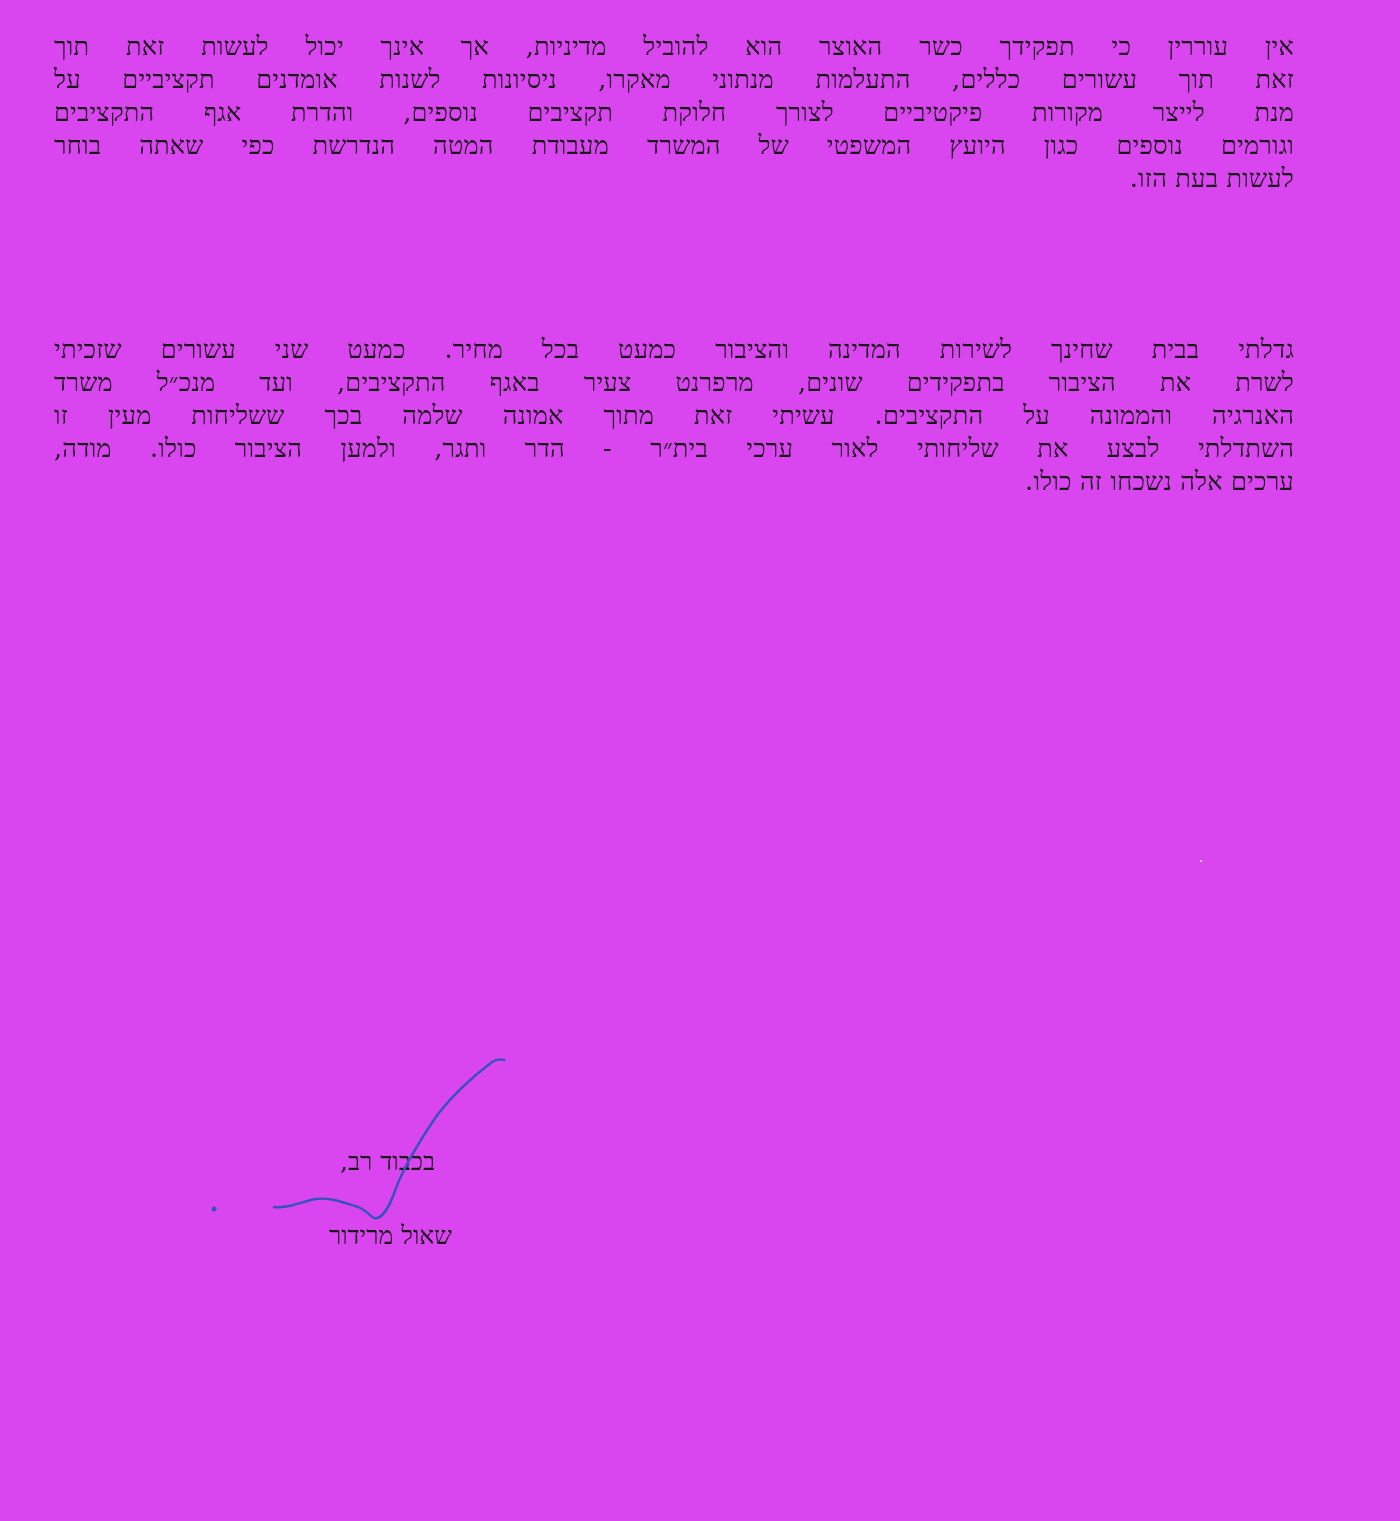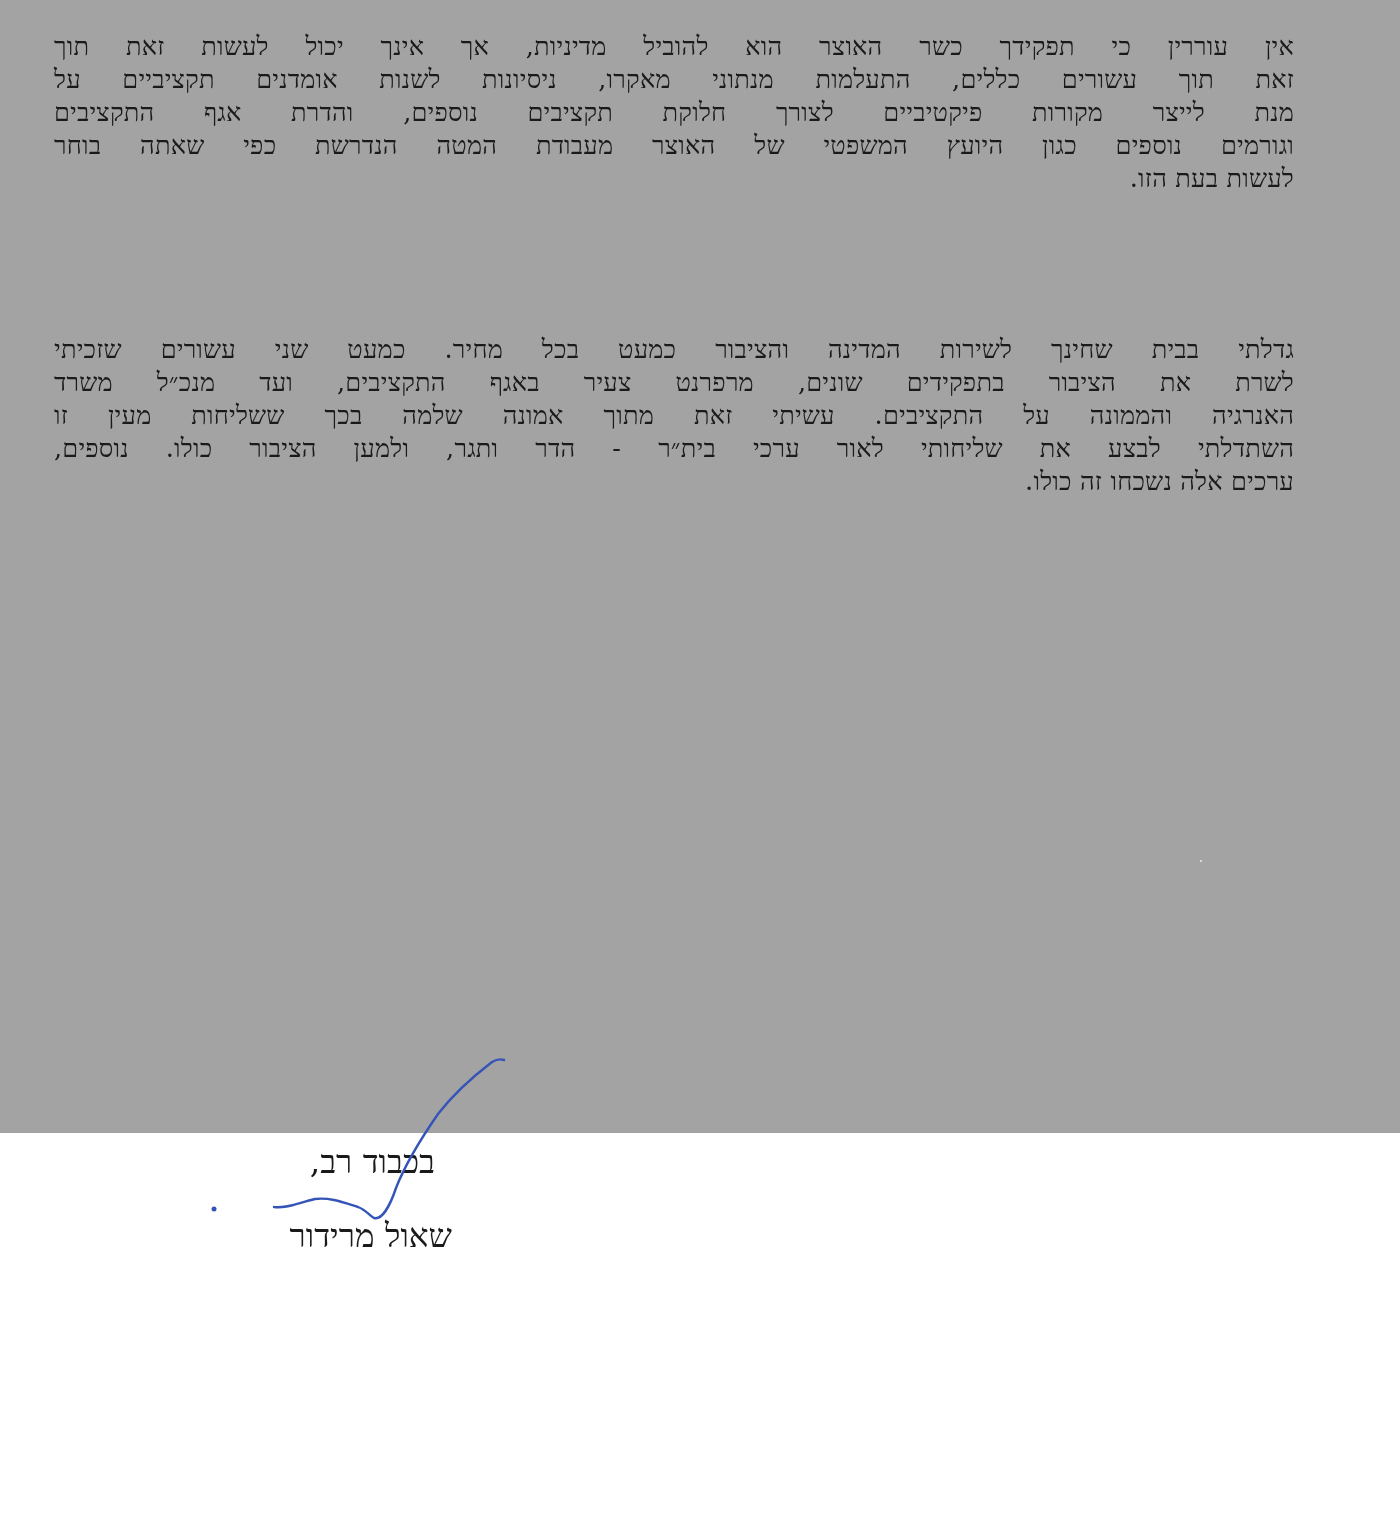--- a/index.html
+++ b/index.html
@@ -11,22 +11,22 @@
       width: 1400px;
       height: 1521px;
       position: relative;
       overflow: hidden;
       font-family: "DejaVu Serif", "Liberation Serif", serif;
       color: #1a1a1a;
     }
     .page {
       position: absolute;
       left: 0; top: 0;
-      width: 1400px; height: 1133px;
-      background: #a3a3a3;
+      width: 1400px; height: 1521px;
+      background: #d946ef;
     }
     .body-text {
       position: absolute;
       right: 106px;
       width: 1240px;
       direction: rtl;
       text-align: right;
     }
     .line {
       display: block;
@@ -42,21 +42,21 @@
       text-align-last: right;
     }
     #para1 { top: 30px; }
     #para2 { top: 333px; }
     #para3 { top: 634px; }
 
     .closing {
       position: absolute;
       direction: rtl;
       text-align: right;
-      font-size: 33px;
+      font-size: 25px;
       line-height: 30px;
       white-space: nowrap;
     }
     #closing-regards { right: 965px; top: 1147px; }
     #closing-name { right: 948px; top: 1221px; }
 
     .signature {
       position: absolute;
       left: 0; top: 0;
       width: 1400px; height: 1521px;
@@ -71,29 +71,29 @@
   </style>
 </head>
 <body>
 
 <div class="page">
 
   <div class="body-text" id="para1">
     <span class="line">אין עוררין כי תפקידך כשר האוצר הוא להוביל מדיניות, אך אינך יכול לעשות זאת תוך</span>
     <span class="line">זאת תוך עשורים כללים, התעלמות מנתוני מאקרו, ניסיונות לשנות אומדנים תקציביים על</span>
     <span class="line">מנת לייצר מקורות פיקטיביים לצורך חלוקת תקציבים נוספים, והדרת אגף התקציבים</span>
-    <span class="line">וגורמים נוספים כגון היועץ המשפטי של האוצר מעבודת המטה הנדרשת כפי שאתה בוחר</span>
+    <span class="line">וגורמים נוספים כגון היועץ המשפטי של המשרד מעבודת המטה הנדרשת כפי שאתה בוחר</span>
     <span class="line last">לעשות בעת הזו.</span>
   </div>
 
   <div class="body-text" id="para2">
     <span class="line">גדלתי בבית שחינך לשירות המדינה והציבור כמעט בכל מחיר. כמעט שני עשורים שזכיתי</span>
     <span class="line">לשרת את הציבור בתפקידים שונים, מרפרנט צעיר באגף התקציבים, ועד מנכ״ל משרד</span>
     <span class="line">האנרגיה והממונה על התקציבים. עשיתי זאת מתוך אמונה שלמה בכך ששליחות מעין זו</span>
-    <span class="line">השתדלתי לבצע את שליחותי לאור ערכי בית״ר - הדר ותגר, ולמען הציבור כולו. נוספים,</span>
+    <span class="line">השתדלתי לבצע את שליחותי לאור ערכי בית״ר - הדר ותגר, ולמען הציבור כולו. מודה,</span>
     <span class="line last">ערכים אלה נשכחו זה כולו.</span>
   </div>
 
 
   <div class="faint-mark"></div>
 
   <div class="closing" id="closing-regards">בכבוד רב,</div>
   <div class="closing" id="closing-name">שאול מרידור</div>
 
   <svg class="signature" viewBox="0 0 1400 1521" xmlns="http://www.w3.org/2000/svg">

